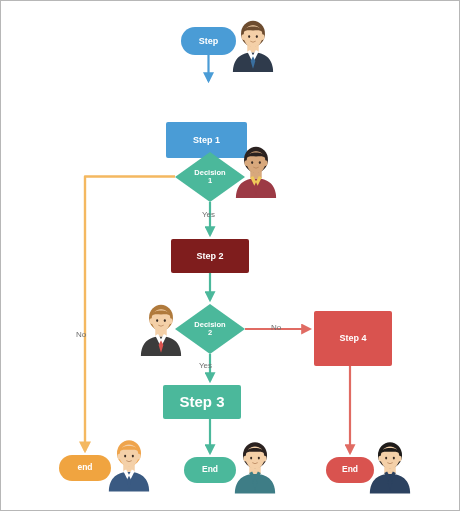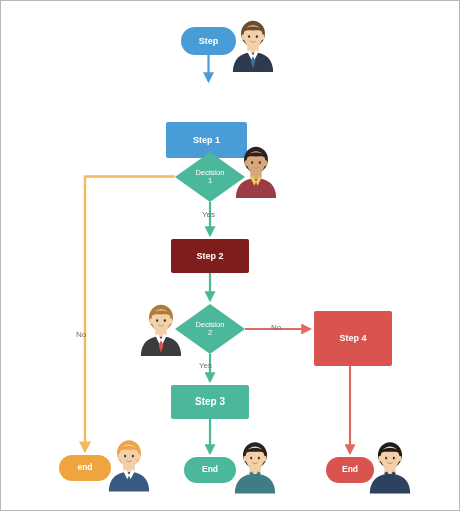--- a/index.html
+++ b/index.html
@@ -55,21 +55,21 @@
   }
   .diamond-label {
     position: absolute;
     left: 0; top: 0;
     width: 100%; height: 100%;
     display: flex;
     flex-direction: column;
     align-items: center;
     justify-content: center;
     color: #ffffff;
-    font-weight: normal;
+    font-weight: bold;
     line-height: 1.1;
     z-index: 2;
     pointer-events: none;
   }
   .edge-label {
     position: absolute;
     color: #6f6f6f;
     font-weight: normal;
     z-index: 5;
     white-space: nowrap;
@@ -139,21 +139,21 @@
   <div class="diamond-wrap" id="n-dec2" style="left: 174px; top: 303px; width: 70px; height: 50px; font-size: 7.5px;">
     <svg class="diamond-shape" viewBox="0 0 100 100" preserveAspectRatio="none">
       <polygon points="50,0 100,50 50,100 0,50" fill="#4bb89b"></polygon>
     </svg>
     <div class="diamond-label" style="font-size: 7.5px;">
       <span>Decision</span>
       <span>2</span>
     </div>
   </div>
 
-  <div class="node node-proc" id="n-step3" style="left: 170px; top: 384px; width: 78px; height: 34px; font-size: 10px; background: rgb(75, 184, 155);">Step 3</div>
+  <div class="node node-proc" id="n-step3" style="left: 162px; top: 384px; width: 78px; height: 34px; font-size: 15px; background: rgb(75, 184, 155);">Step 3</div>
 
   <div class="node node-proc" id="n-step4" style="left: 313px; top: 310px; width: 78px; height: 55px; font-size: 9px; background: rgb(217, 83, 79);">Step 4</div>
 
   <div class="node node-term" id="n-end-orange" style="left: 58px; top: 454px; width: 52px; height: 26px; font-size: 8.5px; background: rgb(240, 164, 64);">end</div>
 
   <div class="node node-term" id="n-end-green" style="left: 183px; top: 456px; width: 52px; height: 26px; font-size: 8.5px; background: rgb(75, 184, 155);">End</div>
 
   <div class="node node-term" id="n-end-red" style="left: 325px; top: 456px; width: 48px; height: 26px; font-size: 8.5px; background: rgb(217, 83, 79);">End</div>
 
   <div class="edge-label" id="el-0" style="left: 201px; top: 209px; font-size: 8px; color: rgb(111, 111, 111);">Yes</div>

